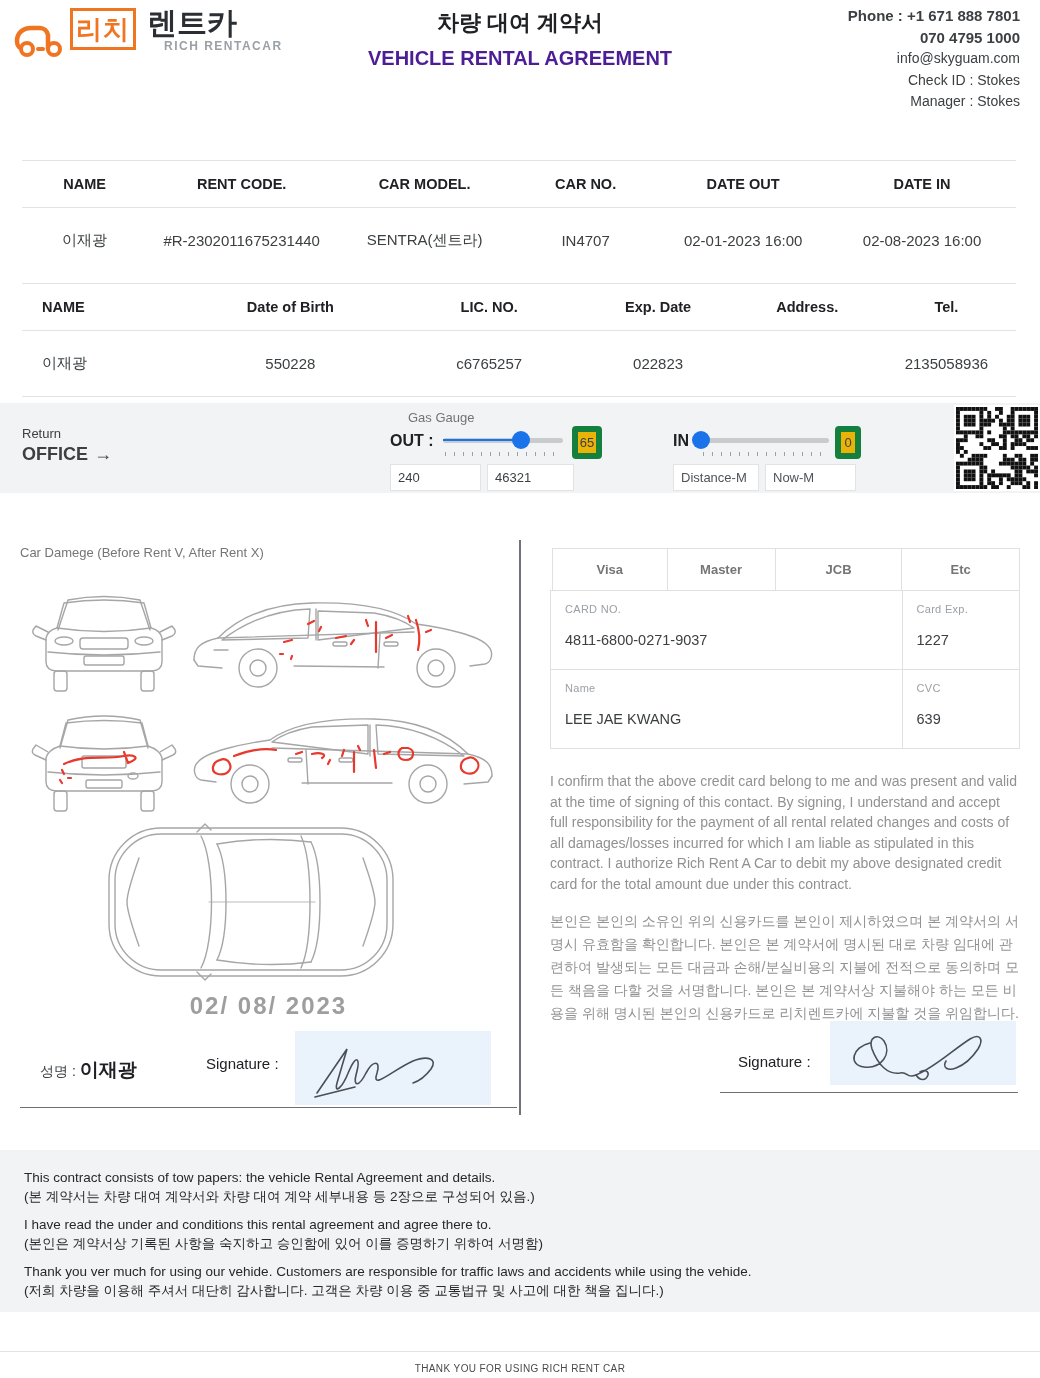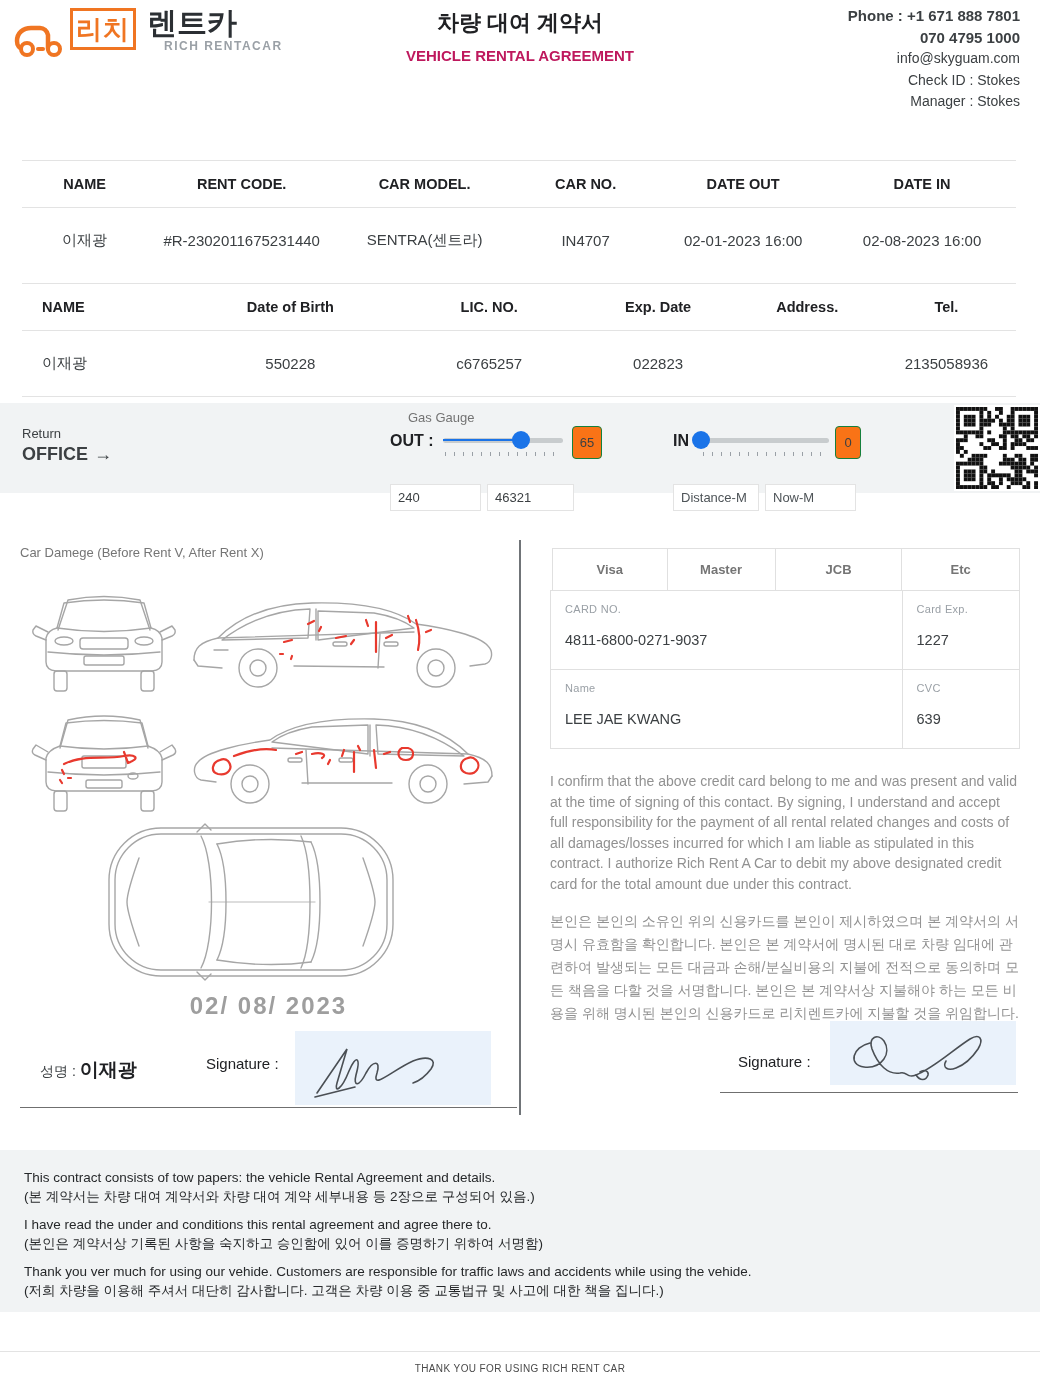--- a/index.html
+++ b/index.html
@@ -9,21 +9,21 @@
   
   .header { position:absolute; top:0; left:0; width:100%; height:155px; }
   .logo { position:absolute; top:8px; left:14px; display:flex; align-items:flex-start; }
   .logo-cab { margin-top:10px; }
   .logo-kr-box { border:3px solid #f07522; color:#f07522; font-weight:bold; font-size:26px; padding:1px 3px 0; margin-left:-6px; letter-spacing:1px; }
   .logo-kr-dark { color:#2b2f33; font-weight:bold; font-size:30px; margin-left:11px; line-height:1.0; }
   .logo-right { display:flex; flex-direction:column; }
   .logo-en { font-size:12px; color:#9aa0a6; letter-spacing:1.5px; font-weight:bold; text-align:left; margin-top:1px;padding-left:28px; }
   .title-wrap { position:absolute; top:8px; left:0; width:100%; text-align:center; }
   .title-kr { font-size:22px; font-weight:bold; color:#202124; }
-  .title-en { font-size:15px; font-weight:bold; color:#be185d; margin-top:9px; }
+  .title-en { font-size:20px; font-weight:bold; color:#4c1d95; margin-top:9px; }
   .contact { position:absolute; top:5px; right:20px; text-align:right; font-size:14px; color:#3c4043; line-height:21.5px; }
   .contact .b { font-weight:bold; font-size:15px; }
 
   
   .dtable { position:absolute; left:22px; right:24px; border-top:1px solid #e3e3e3; }
   .t1 { top:160px; }
   .t2 { top:283px; border-bottom:1px solid #e3e3e3; }
   .drow { display:grid; align-items:center; }
   .t1 .drow { grid-template-columns:12.6% 19% 17.8% 14.6% 17.1% 18.9%; }
   .t2 .drow { grid-template-columns:16% 22% 18% 16% 14% 14%; }
@@ -38,24 +38,24 @@
   .office-lbl { position:absolute; left:22px; top:41px; font-size:18px; font-weight:bold; color:#3c4043; }
   .office-lbl .arrow { font-weight:normal; margin-left:6px; }
   .gas-lbl { position:absolute; left:408px; top:7px; font-size:13px; color:#737373; }
   .slider-lbl { position:absolute; top:29px; font-size:16px; font-weight:bold; color:#202124; }
   .slider { position:absolute; top:28px; height:26px; }
   .track { position:absolute; top:7px; left:0; width:100%; height:5px; background:#c8ccce; border-radius:3px; }
   .fill { position:absolute; top:8px; left:0; height:2px; background:#1a73e8; }
   .knob { position:absolute; top:0; width:18px; height:18px; border-radius:50%; background:#1a73e8; }
   .ticks { position:absolute; top:21px; left:2px; right:2px; height:4px;
            background:repeating-linear-gradient(90deg,#9aa0a6 0 1px,transparent 1px 9px); }
-  .valbox { position:absolute; top:23px; width:30px; height:33px; border:1px solid #15803d; border-radius:4px; background:#f97316;
+  .valbox { position:absolute; top:23px; width:30px; height:33px; border:6px solid #15803d; border-radius:4px; background:#eab308;
             display:flex; align-items:center; justify-content:center; font-size:13px; color:#3c4043; }
   .inp { position:absolute; top:61px; height:27px; background:#fff; border:1px solid #e3e3e3; font-size:13px; color:#3c4043;
-         padding:0 7px; font-family:inherit; outline:none;margin-top:20px; }
+         padding:0 7px; font-family:inherit; outline:none; }
   .inp::placeholder { color:#4e5458; opacity:1; }
   .qr { position:absolute; top:2px; right:0; width:86px; height:86px; background:#fff; padding:2px; }
 
   
   .vdiv { position:absolute; top:540px; left:519px; width:2px; height:575px; background:#707478; }
   .damage { position:absolute; top:540px; left:20px; width:497px; height:575px; }
   .dmg-title { position:absolute; top:5px; left:0; font-size:13px; color:#757575; }
   .car { position:absolute; }
   .car path, .car rect, .car circle, .car ellipse, .car line { fill:none; stroke:#a6a6a6; stroke-width:1.4; stroke-linecap:round; stroke-linejoin:round; }
   .car .red { stroke:#e8392e; stroke-width:2.2; }

